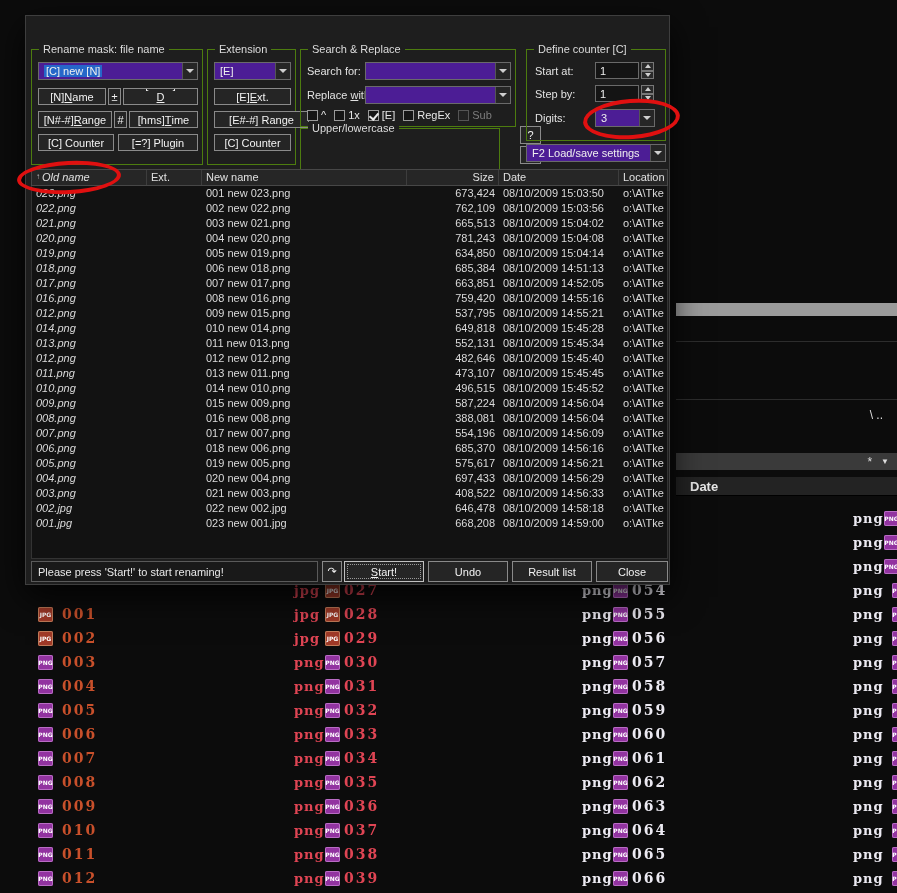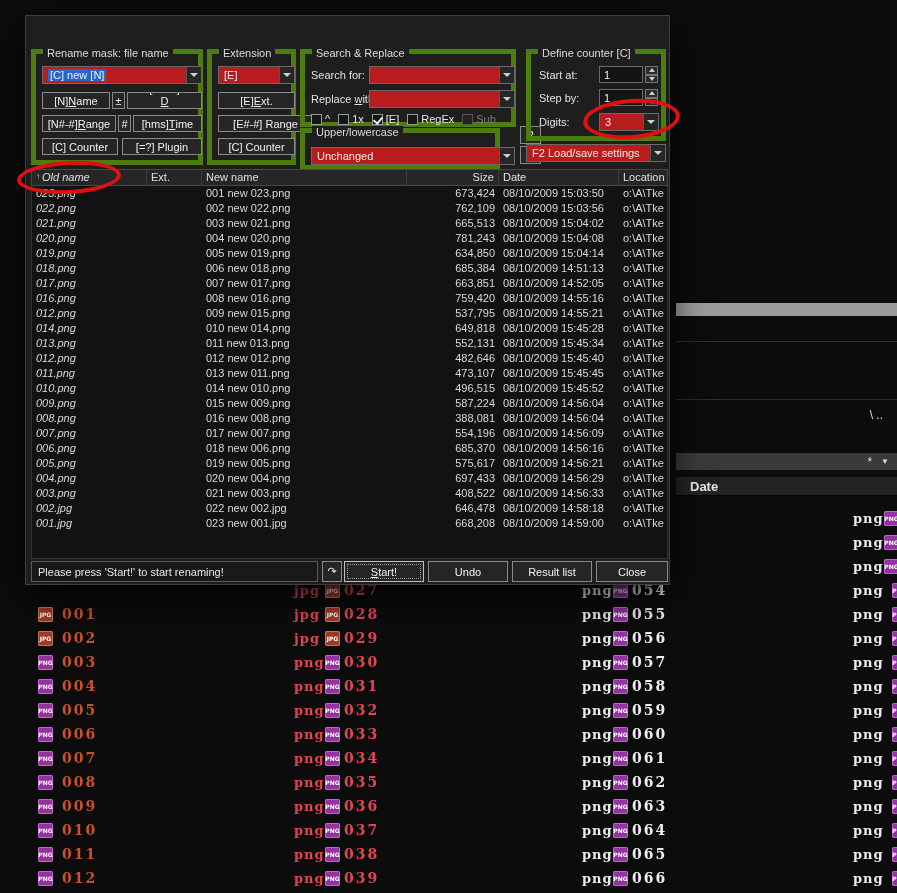--- a/index.html
+++ b/index.html
@@ -48,24 +48,24 @@
           box-shadow:0 12px 32px rgba(0,0,0,.8);}
   .titlebar{position:absolute;left:0;top:0;right:0;height:26px;display:flex;align-items:center;
             border-bottom:1px solid #0a0a0a;}
   .app-icon{width:14px;height:14px;margin-left:9px;border-radius:2px;
             background:linear-gradient(135deg,#5cb0e8 0 40%,#1a5f9e 40% 100%);
             box-shadow:inset 0 0 0 1px #9fd0f0;}
   .title{margin-left:9px;font-size:12px;color:#ffffff;}
   .winbtns{margin-left:auto;display:flex;height:26px;}
   .winbtn{width:42px;display:flex;align-items:center;justify-content:center;color:#e8e8e8;font-size:13px;}
   
-  .group{position:absolute;border:5px solid #4d7c0f;padding-left:8px;}
+  .group{position:absolute;border:1px solid #4d7c0f;padding-left:8px;}
   .glabel{position:absolute;top:-7px;left:7px;background:#1e1e1e;padding:0 4px;color:#dcdcdc;white-space:nowrap;}
   
-  .combo{position:absolute;height:18px;background:#b91c1c;border:1px solid #6a6a6a;color:#efefef;
+  .combo{position:absolute;height:18px;background:#4c1d95;border:1px solid #6a6a6a;color:#efefef;
          display:flex;align-items:center;padding:0 5px;padding-right:18px;overflow:hidden;white-space:nowrap;}
   .arrowbox{position:absolute;right:0;top:0;bottom:0;width:15px;border-left:1px solid #555;background:#262626;
             display:flex;align-items:center;justify-content:center;}
   .tri-dn{width:0;height:0;border-left:4px solid transparent;border-right:4px solid transparent;border-top:4px solid #cfcfcf;}
   .tri-up-s{width:0;height:0;border-left:3px solid transparent;border-right:3px solid transparent;border-bottom:4px solid #cfcfcf;}
   .tri-dn-s{width:0;height:0;border-left:3px solid transparent;border-right:3px solid transparent;border-top:4px solid #cfcfcf;}
   .sel{background:var(--selection,#2667c9);padding:0 2px;}
   .btn{position:absolute;background:#252525;border:1px solid #8a8a8a;color:#f2f2f2;
        display:flex;align-items:center;justify-content:center;white-space:nowrap;overflow:hidden;}
   .accel{text-decoration:underline;}
@@ -502,26 +502,20 @@
         </span>
       <span class="cb disabled">
           <span class="cb-box"></span>
           <span>Sub</span>
         </span>
     </div>
   </div>
 
   <div class="group" style="left:274px;top:112px;width:200px;height:42px;">
     <span class="glabel">Upper/lowercase</span>
-    <div class="combo" style="left:6px;top:14px;width:204px;">
-      <span>Unchanged</span>
-      <span class="arrowbox">
-          <span class="tri-dn"></span>
-        </span>
-    </div>
   </div>
 
   <div class="btn" style="left:494px;top:110px;width:21px;height:18px;">?</div>
   <div class="btn" style="left:494px;top:130px;width:21px;height:18px;">
     <span class="page-ico"></span>
   </div>
 
   <div class="group" style="left:500px;top:33px;width:140px;height:92px;">
     <span class="glabel">Define counter [C]</span>
     <span class="lbl" style="left:8px;top:15px;">Start at:</span>

